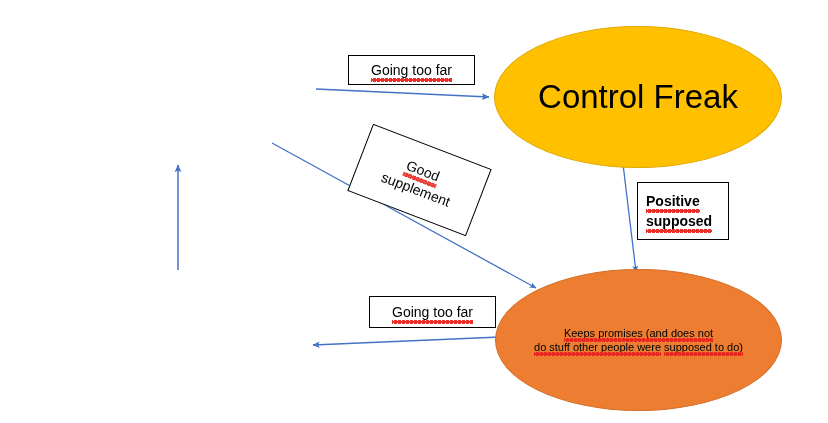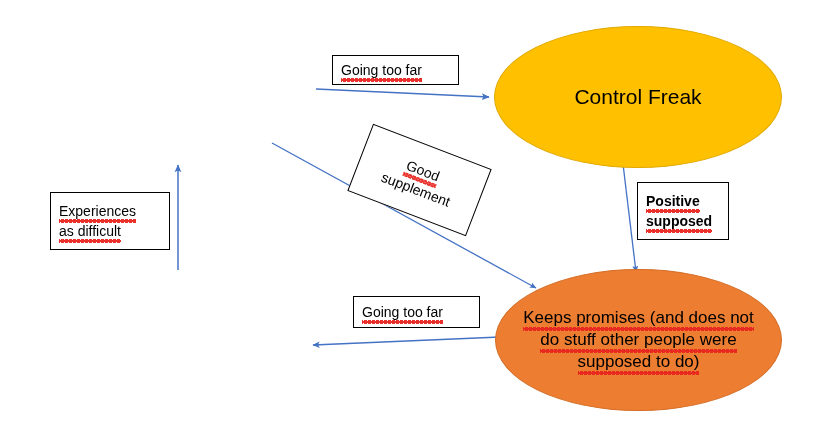--- a/index.html
+++ b/index.html
@@ -40,21 +40,21 @@
     display:flex;
     flex-direction:column;
     justify-content:center;
     color:#000000;
     font-size:14px;
     line-height:1.45;
     z-index:3;
     padding:3px 8px;
   }
   .label-box span{display:block;white-space:nowrap;}
-  .lb-center{align-items:flex-start;}
+  .lb-center{align-items:center;margin-left:16px;}
   .lb-left{align-items:flex-start;}
   .lb-rot{
     transform:rotate(21deg);
     transform-origin:50% 50%;
     align-items:center;
   }
   
   .sq{
     position:relative;
     display:inline-block;
@@ -93,28 +93,28 @@
 
     <line x1="623" y1="164" x2="636" y2="272" stroke="#4472C4" stroke-width="1.3" marker-end="url(#ah)"></line>
 
     <line x1="500" y1="337" x2="313" y2="345" stroke="#4472C4" stroke-width="1.4" marker-end="url(#ah)"></line>
 
     <line x1="178" y1="270" x2="178" y2="165" stroke="#4472C4" stroke-width="1.5" marker-end="url(#ah)"></line>
   </svg>
 
 
   <div class="node node-amber" style="left:494px;top:26px;width:288px;height:142px;">
-    <span class="node-label" style="font-size:21px;">
+    <span class="node-label" style="font-size:33px;">
       <span>Control Freak</span>
     </span>
   </div>
 
 
   <div class="node node-orange" style="left:495px;top:269px;width:287px;height:142px;">
-    <span class="node-label" style="font-size:17px;">
+    <span class="node-label" style="font-size:11px;">
       <span class="sq">Keeps promises (and does not</span>
       <span class="sq">do stuff other people were</span>
       <span class="sq">supposed to do)</span>
     </span>
   </div>
 
   <div class="label-box lb-center" style="left:332px;top:55px;width:127px;height:30px;">
     <span class="sq">Going too far</span>
   </div>
 
@@ -125,18 +125,14 @@
 
   <div class="label-box lb-left" style="left:637px;top:182px;width:92px;height:58px;font-weight:bold;">
     <span class="sq">Positive</span>
     <span class="sq">supposed</span>
   </div>
 
   <div class="label-box lb-center" style="left:353px;top:296px;width:127px;height:32px;">
     <span class="sq">Going too far</span>
   </div>
 
-  <div class="label-box lb-left" style="left:50px;top:192px;width:120px;height:58px;">
-    <span class="sq">Experiences</span>
-    <span class="sq">as difficult</span>
-  </div>
 
 </div>
 
 </body></html>

